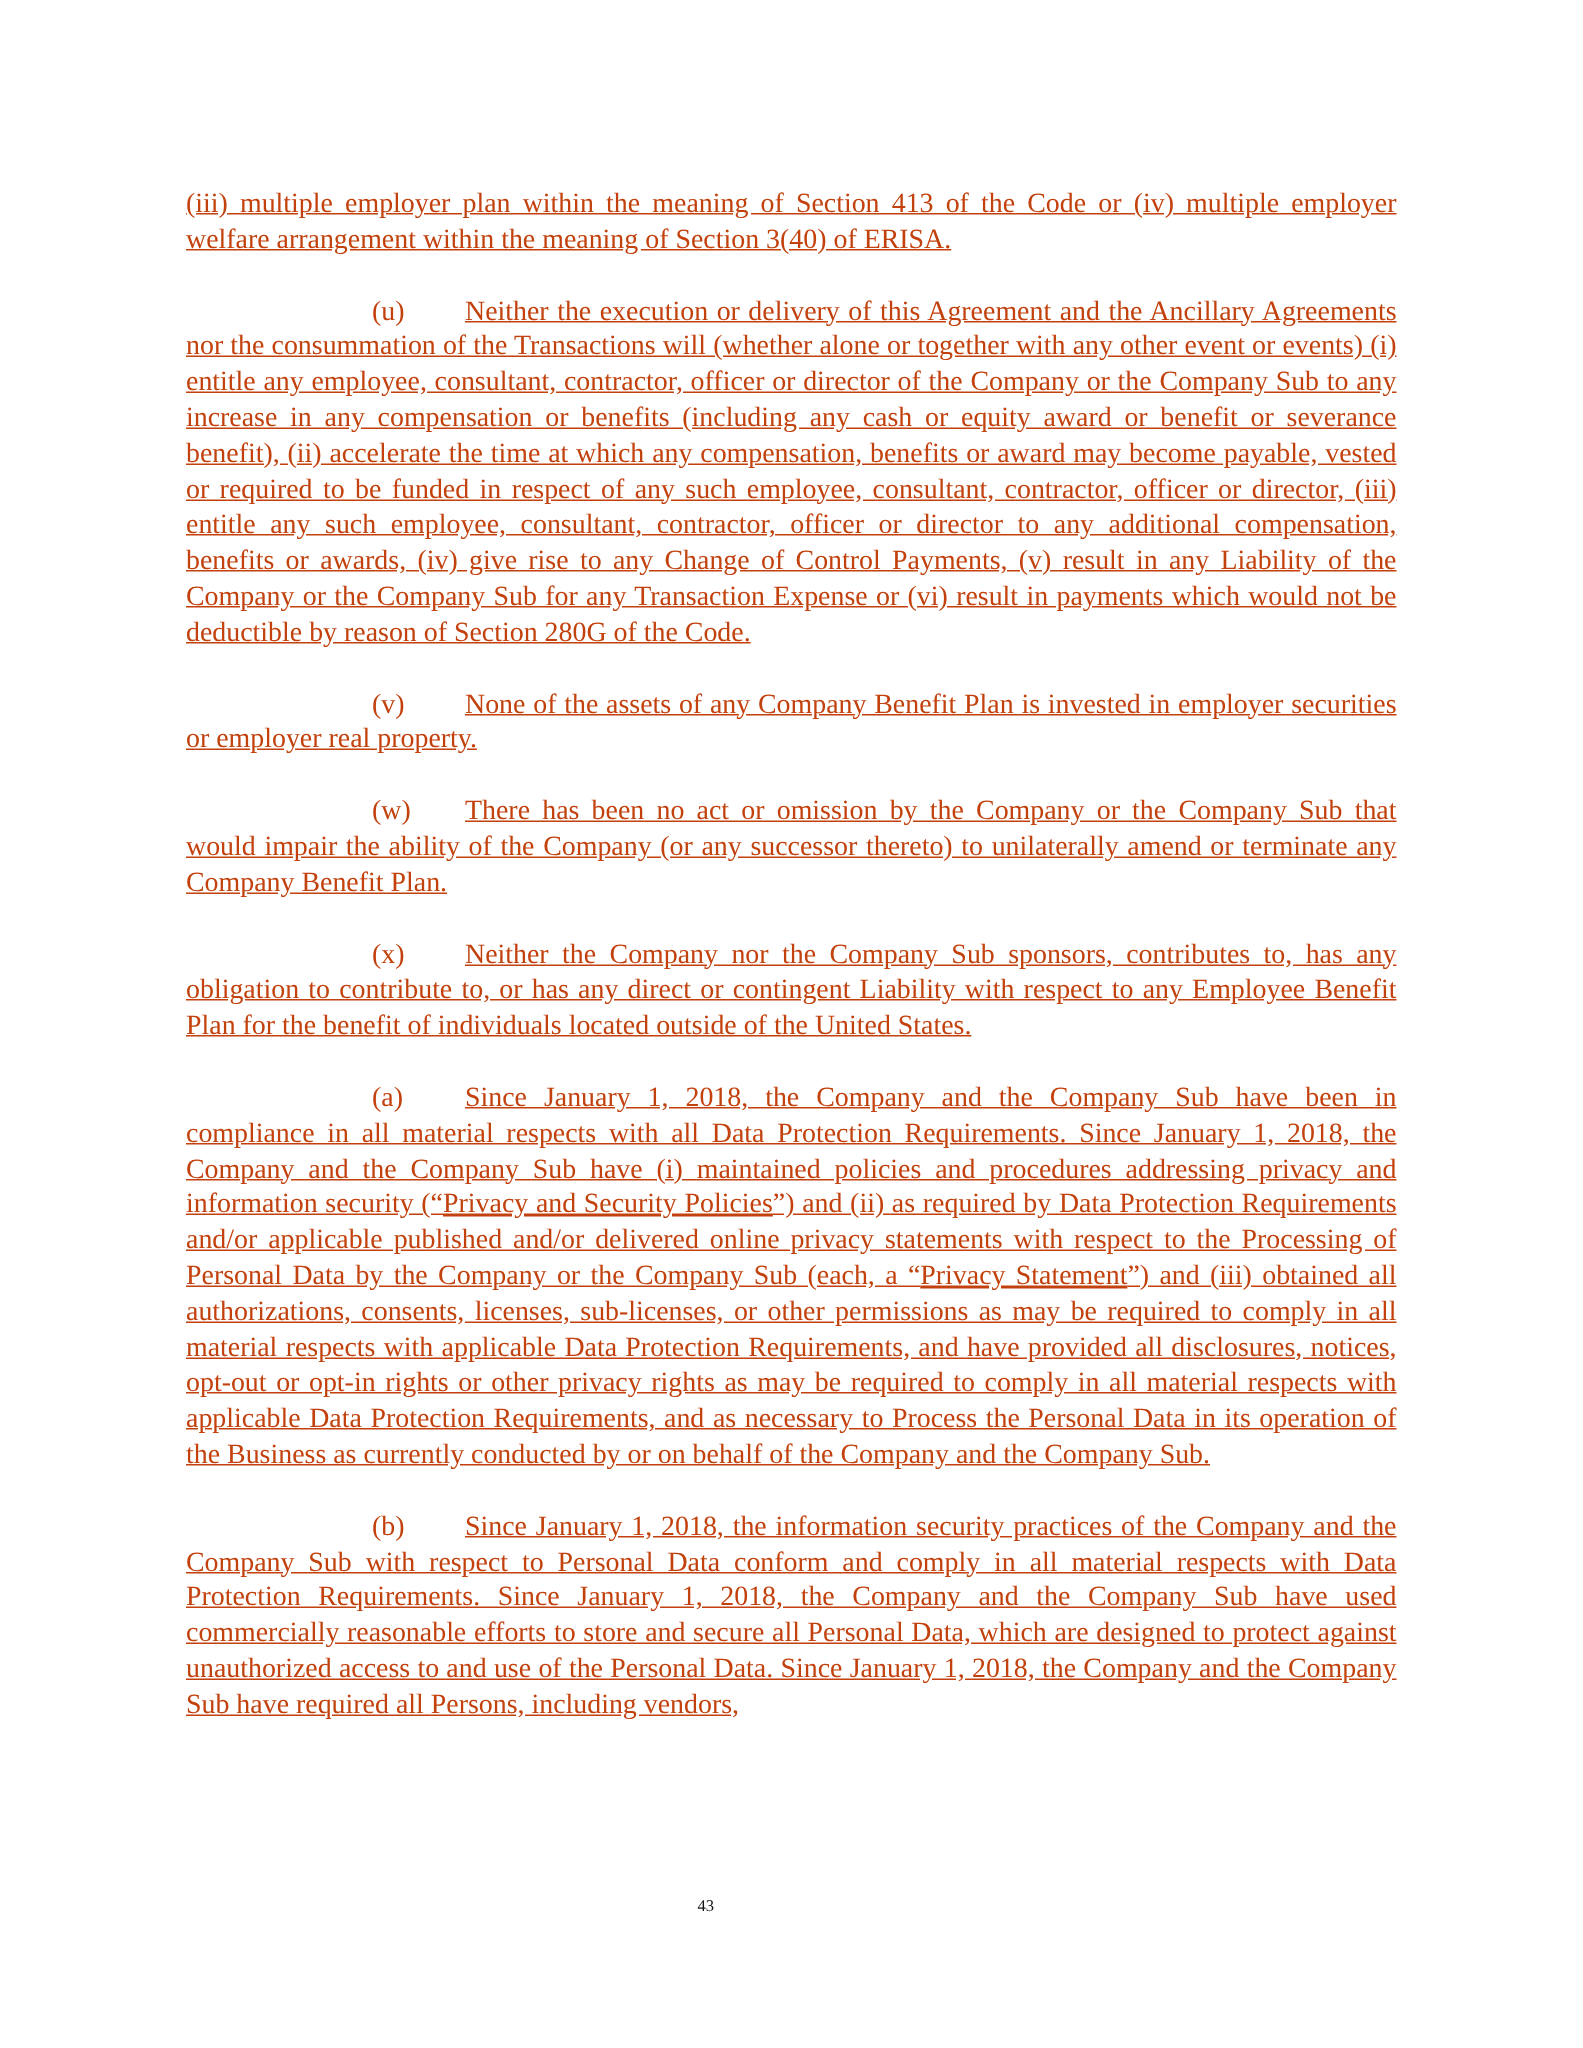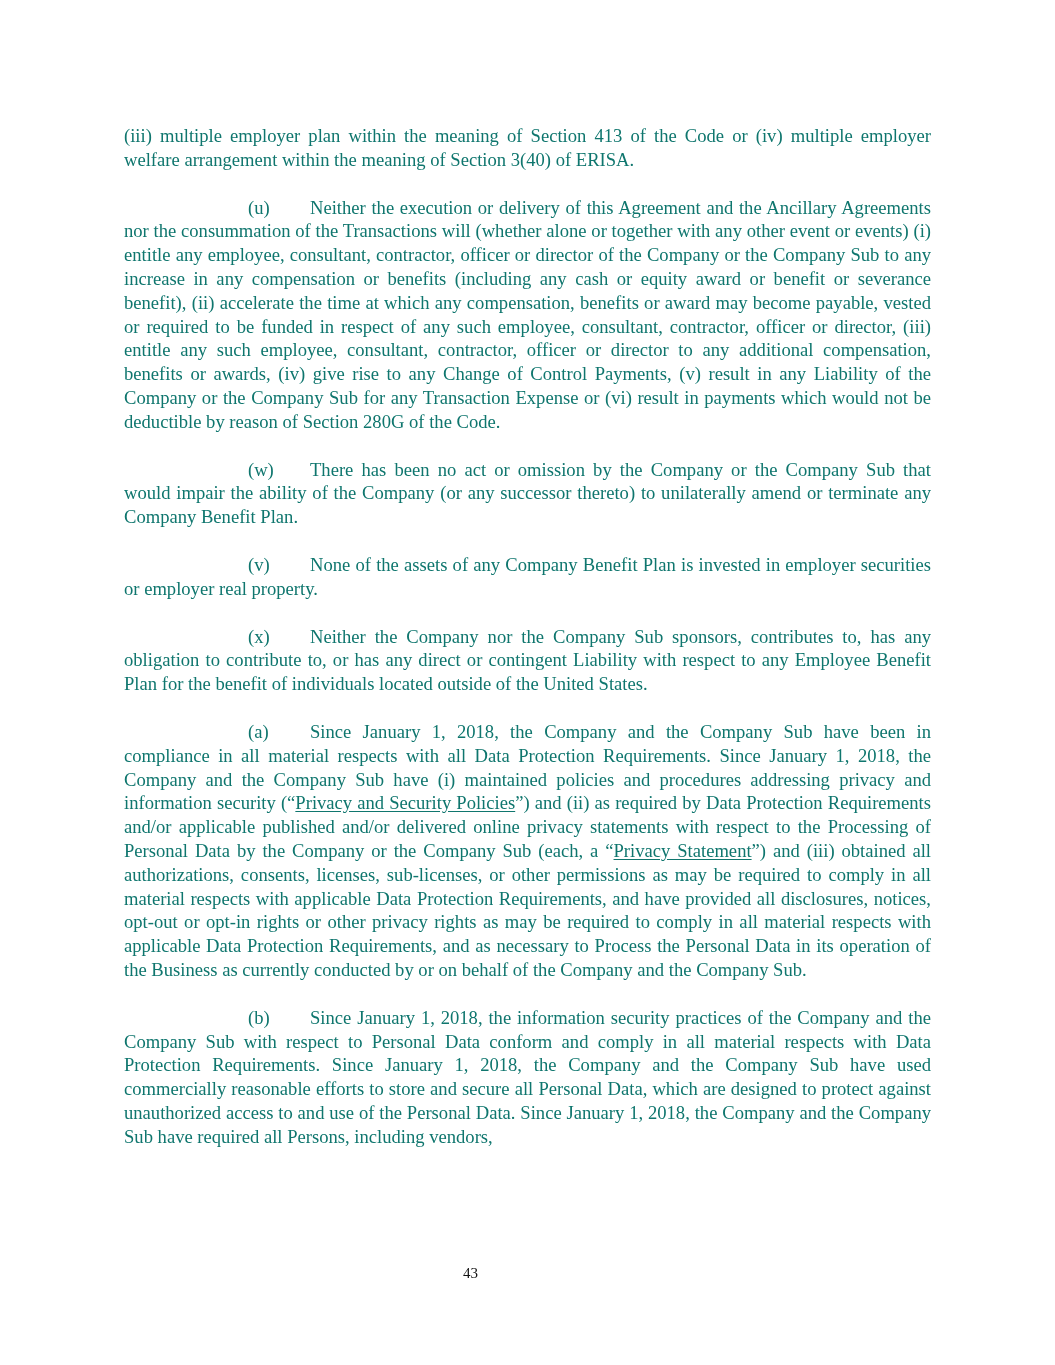--- a/index.html
+++ b/index.html
@@ -1,42 +1,43 @@
 <!DOCTYPE html>
 <html><head>
 <meta charset="utf-8">
 <style>
   html, body { margin: 0; padding: 0; background: #ffffff; }
   body { width: 1055px; height: 1365px; position: relative; overflow: hidden; }
   .page {
     position: absolute; left: 124px; top: 124px; width: 807px;
     font-family: "Liberation Serif", serif; font-size: 18.6px; line-height: 23.8px;
-    color: #0f766e;
+    color: #c2410c;
+    text-decoration: underline;
   }
   .para { margin: 0 0 24px 0; text-align: justify; text-align-last: left; }
   .indent-label { display: inline-block; width: 62px; margin-left: 124px; }
   .section-heading { margin: 0 0 24px 0; }
   .sec-num { display: inline-block; width: 124px; }
   .u { text-decoration: underline; text-underline-offset: 2px; }
   .pagenum {
     position: absolute; left: 0; width: 941px; top: 1265px; text-align: center;
-    font-family: "Liberation Serif", serif; font-size: 15px; color: #111111;
+    font-family: "Liberation Serif", serif; font-size: 11px; color: #111111;
   }
 </style>
 </head>
 <body>
 
 <div class="page">
   <p class="para">(iii) multiple employer plan within the meaning of Section 413 of the Code or (iv) multiple employer welfare arrangement within the meaning of Section 3(40) of ERISA.</p>
 
   <p class="para"><span class="indent-label">(u)</span><span>Neither the execution or delivery of this Agreement and the Ancillary Agreements nor the consummation of the Transactions will (whether alone or together with any other event or events) (i) entitle any employee, consultant, contractor, officer or director of the Company or the Company Sub to any increase in any compensation or benefits (including any cash or equity award or benefit or severance benefit), (ii) accelerate the time at which any compensation, benefits or award may become payable, vested or required to be funded in respect of any such employee, consultant, contractor, officer or director, (iii) entitle any such employee, consultant, contractor, officer or director to any additional compensation, benefits or awards, (iv) give rise to any Change of Control Payments, (v) result in any Liability of the Company or the Company Sub for any Transaction Expense or (vi) result in payments which would not be deductible by reason of Section 280G of the Code.</span></p>
 
+  <p class="para"><span class="indent-label">(v)</span><span>None of the assets of any Company Benefit Plan is invested in employer securities or employer real property.</span></p>
+
   <p class="para"><span class="indent-label">(w)</span><span>There has been no act or omission by the Company or the Company Sub that would impair the ability of the Company (or any successor thereto) to unilaterally amend or terminate any Company Benefit Plan.</span></p>
-
-  <p class="para"><span class="indent-label">(v)</span><span>None of the assets of any Company Benefit Plan is invested in employer securities or employer real property.</span></p>
 
   <p class="para"><span class="indent-label">(x)</span><span>Neither the Company nor the Company Sub sponsors, contributes to, has any obligation to contribute to, or has any direct or contingent Liability with respect to any Employee Benefit Plan for the benefit of individuals located outside of the United States.</span></p>
 
 
   <p class="para"><span class="indent-label">(a)</span><span>Since January 1, 2018, the Company and the Company Sub have been in compliance in all material respects with all Data Protection Requirements.  Since January 1, 2018, the Company and the Company Sub have (i) maintained policies and procedures addressing privacy and information security (“</span><span class="u">Privacy and Security Policies</span><span>”) and (ii) as required by Data Protection Requirements and/or applicable published and/or delivered online privacy statements with respect to the Processing of Personal Data by the Company or the Company Sub (each, a “</span><span class="u">Privacy Statement</span><span>”) and (iii) obtained all authorizations, consents, licenses, sub-licenses, or other permissions as may be required to comply in all material respects with applicable Data Protection Requirements, and have provided all disclosures, notices, opt-out or opt-in rights or other privacy rights as may be required to comply in all material respects with applicable Data Protection Requirements, and as necessary to Process the Personal Data in its operation of the Business as currently conducted by or on behalf of the Company and the Company Sub.</span></p>
 
   <p class="para"><span class="indent-label">(b)</span><span>Since January 1, 2018, the information security practices of the Company and the Company Sub with respect to Personal Data conform and comply in all material respects with Data Protection Requirements.  Since January 1, 2018, the Company and the Company Sub have used commercially reasonable efforts to store and secure all Personal Data, which are designed to protect against unauthorized access to and use of the Personal Data.  Since January 1, 2018, the Company and the Company Sub have required all Persons, including vendors,</span></p>
 </div>
 
 <div class="pagenum">43</div>

